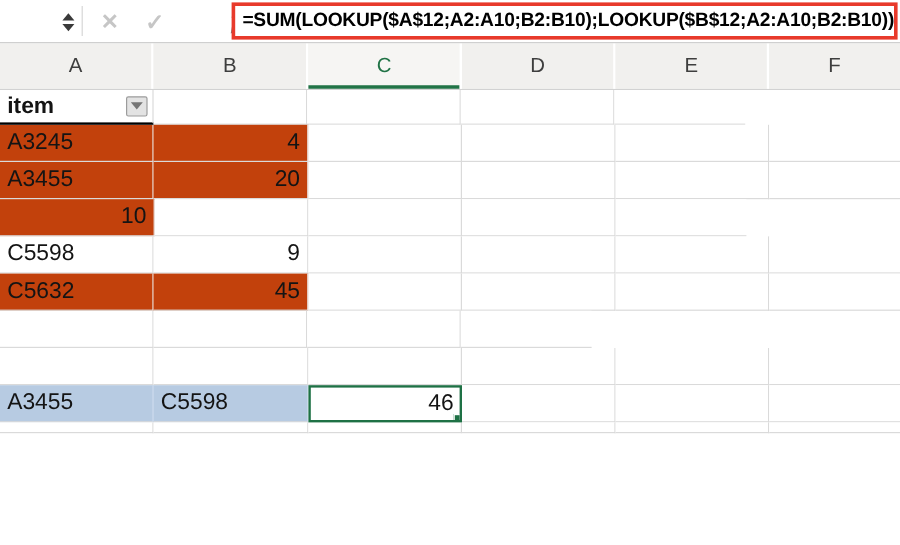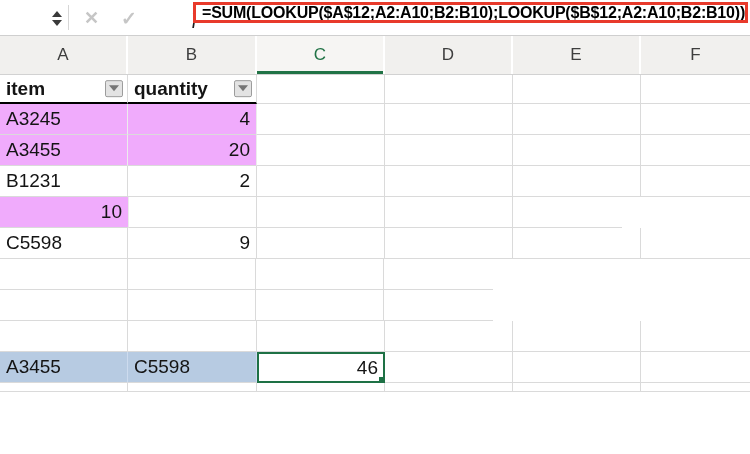--- a/index.html
+++ b/index.html
@@ -13,21 +13,21 @@
            display:flex;flex-direction:column;align-items:center;justify-content:center;gap:3px;}
   .tri-up{width:0;height:0;border-left:5px solid transparent;border-right:5px solid transparent;
           border-bottom:6px solid #3a3a3a;}
   .tri-dn{width:0;height:0;border-left:5px solid transparent;border-right:5px solid transparent;
           border-top:6px solid #3a3a3a;}
   .vdiv{position:absolute;left:68px;top:5px;bottom:5px;width:1px;background:#d6d6d6;}
   .icon-cancel{position:absolute;left:84px;top:7px;font-size:18px;color:#c6c6c6;font-weight:700;}
   .icon-check{position:absolute;left:121px;top:7px;font-size:19px;color:#c6c6c6;font-weight:700;}
   .icon-fx{position:absolute;left:156px;top:4px;font-family:"Liberation Serif",serif;
            font-style:italic;font-size:21px;color:#1c1c1c;margin-left:36px;}
-  .finput{position:absolute;left:193px;right:2px;top:2px;height:21px;box-sizing:border-box;
+  .finput{position:absolute;left:193px;right:2px;top:2px;height:31px;box-sizing:border-box;
           border:3px solid #e83a2b;background:#fff;display:flex;align-items:center;
           padding-left:6px;font-size:16px;font-weight:700;color:#000;
           white-space:nowrap;overflow:hidden;letter-spacing:-0.2px;}
 
   
   .cols{display:flex;height:39px;box-sizing:border-box;background:#f1f0ee;
         border-bottom:1px solid #d2d2d2;}
   .colh{box-sizing:border-box;height:100%;display:flex;align-items:center;justify-content:center;
         font-size:17px;color:#3e3e3e;border-right:2px solid #fff;background:#f1f0ee;}
   .colh.sel{background:#f6f5f3;color:#217346;box-shadow:inset 0 -3px 0 #217346;}
@@ -36,21 +36,21 @@
 
   
   .row{display:flex;height:31px;}
   .row.r1{height:29px;}
   .row.r13{height:9px;}
   .c{box-sizing:border-box;height:100%;background:#fff;display:flex;align-items:center;
      border-right:1px solid #dadada;border-bottom:1px solid #dadada;
      font-size:19px;color:#141414;padding:0 6px;overflow:hidden;white-space:nowrap;}
   .c.last{border-right:none;}
   .num{justify-content:flex-end;}
-  .band{background:#f0abfc;border-right-color:#ececec;}
+  .band{background:#c2410c;border-right-color:#ececec;}
   .blue{background:#b7cbe2;border-right-color:#cddbee;}
   .thdr{font-weight:700;border-bottom:2px solid #000;position:relative;padding-right:24px;}
   .tbot{border-bottom:2px solid #1a1a1a;position:relative;}
   .fbtn{position:absolute;right:4px;top:50%;transform:translateY(-52%);width:18px;height:17px;
         background:#e3e3e3;border:1px solid #9c9c9c;border-radius:2px;box-sizing:border-box;
         display:flex;align-items:center;justify-content:center;}
   .ftri{width:0;height:0;border-left:5px solid transparent;border-right:5px solid transparent;
         border-top:6px solid #757575;}
   .handle-blue::after{content:"";position:absolute;right:-1px;bottom:-4px;width:7px;height:7px;
         background:#4472c4;z-index:3;}
@@ -84,26 +84,20 @@
     <div class="colh w-f">F</div>
   </div>
 
   <div class="row r1">
     <div class="c w-a thdr">
       <span>item</span>
       <div class="fbtn">
         <div class="ftri"></div>
       </div>
     </div>
-    <div class="c w-b thdr">
-      <span>quantity</span>
-      <div class="fbtn">
-        <div class="ftri"></div>
-      </div>
-    </div>
     <div class="c w-c"></div>
     <div class="c w-d"></div>
     <div class="c w-e"></div>
     <div class="c w-f last"></div>
   </div>
 
   <div class="row">
     <div class="c w-a band">A3245</div>
     <div class="c w-b band num">4</div>
     <div class="c w-c"></div>
@@ -113,43 +107,37 @@
   </div>
   <div class="row">
     <div class="c w-a band">A3455</div>
     <div class="c w-b band num">20</div>
     <div class="c w-c"></div>
     <div class="c w-d"></div>
     <div class="c w-e"></div>
     <div class="c w-f last"></div>
   </div>
   <div class="row">
-    <div class="c w-a">B1231</div>
-    <div class="c w-b num">2</div>
-    <div class="c w-c"></div>
-    <div class="c w-d"></div>
-    <div class="c w-e"></div>
-    <div class="c w-f last"></div>
-  </div>
-  <div class="row">
     <div class="c w-b band num">10</div>
     <div class="c w-c"></div>
     <div class="c w-d"></div>
     <div class="c w-e"></div>
     <div class="c w-f last"></div>
   </div>
   <div class="row">
     <div class="c w-a">C5598</div>
     <div class="c w-b num">9</div>
     <div class="c w-c"></div>
     <div class="c w-d"></div>
     <div class="c w-e"></div>
     <div class="c w-f last"></div>
   </div>
   <div class="row">
+    <div class="c w-a band">C5632</div>
+    <div class="c w-b band num">45</div>
     <div class="c w-c"></div>
     <div class="c w-d"></div>
     <div class="c w-e"></div>
     <div class="c w-f last"></div>
   </div>
   <div class="row">
     <div class="c w-c"></div>
     <div class="c w-d"></div>
     <div class="c w-e"></div>
     <div class="c w-f last"></div>

